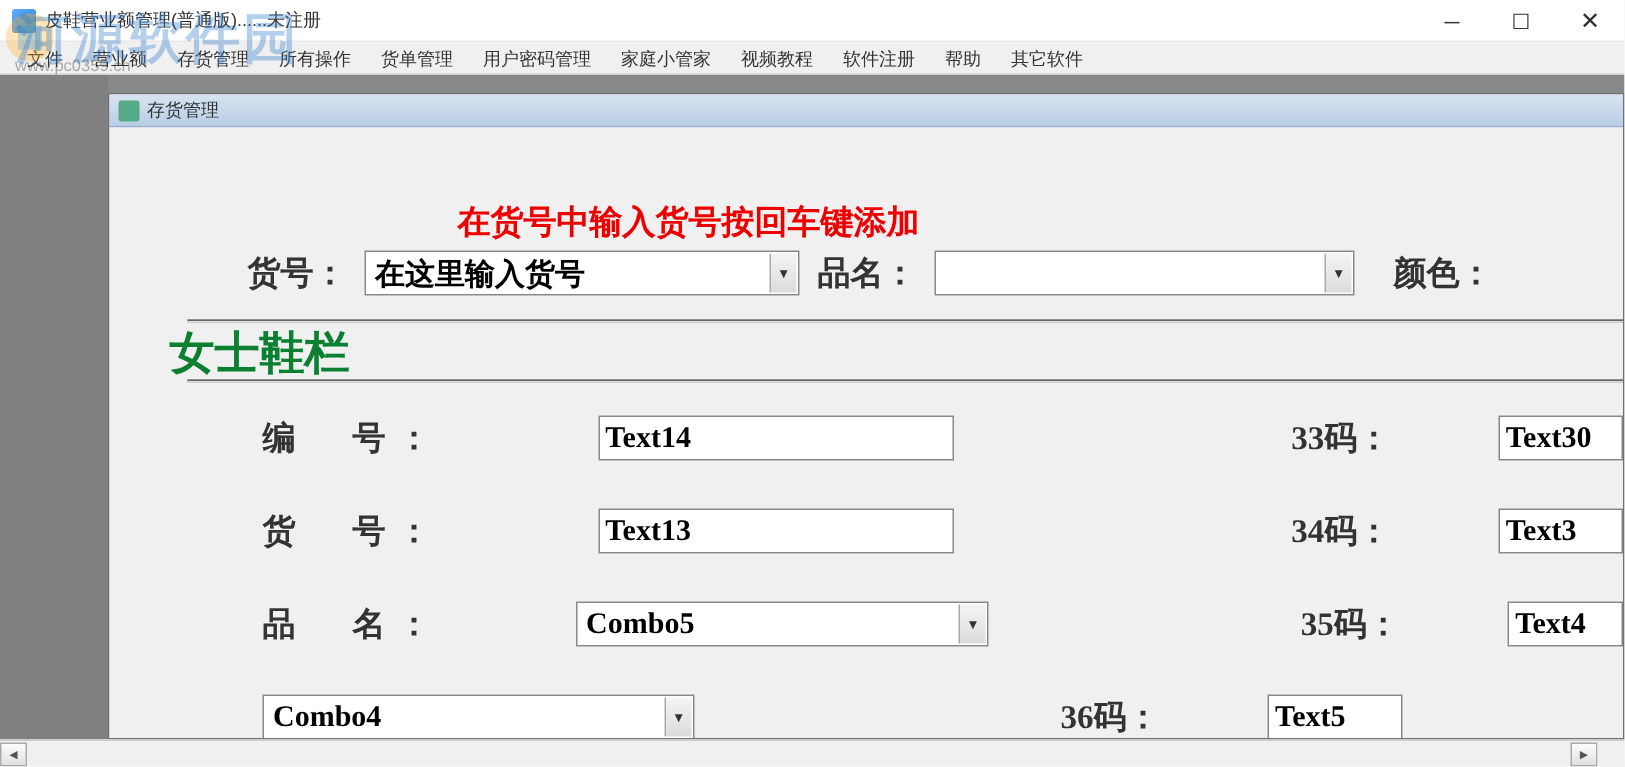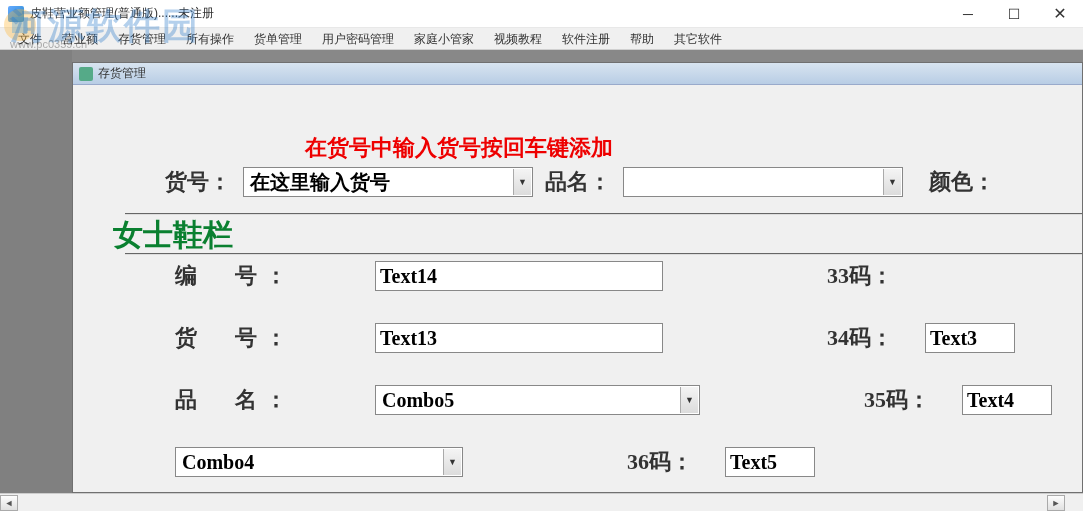--- a/index.html
+++ b/index.html
@@ -221,32 +221,33 @@
       border-bottom: 1px solid #ddd;
     }
     .form-grid {
       position: absolute;
       top: 176px;
       left: 70px;
       right: 0;
     }
     .form-row {
       display: flex;
-      align-items: flex-start;
+      align-items: center;
       height: 62px;
+      gap: 40px;
     }
     .col-label-left {
       width: 200px;
       font-size: 22px;
       font-family: "SimSun", serif;
       color: #333;
       letter-spacing: 8px;
     }
     .textbox {
-      width: 288px;
+      width: 258px;
       height: 30px;
       background: #fff;
       border: 1px solid #888;
       padding-left: 4px;
       font-size: 20px;
       font-family: "SimSun", serif;
       display: flex;
       align-items: center;
     }
     .col-gap { width: 150px; }
@@ -367,20 +368,23 @@
 
         <div class="form-grid">
 
           <div class="form-row">
             <span class="col-label-left">编　号：</span>
             <div class="textbox">
                 <span>Text14</span>
               </div>
             <div class="col-gap"></div>
             <span class="col-label-right">33码：</span>
+            <div class="textbox-sm">
+                <span>Text30</span>
+              </div>
           </div>
 
           <div class="form-row">
             <span class="col-label-left">货　号：</span>
             <div class="textbox">
                 <span>Text13</span>
               </div>
             <div class="col-gap"></div>
             <span class="col-label-right">34码：</span>
             <div class="textbox-sm">

